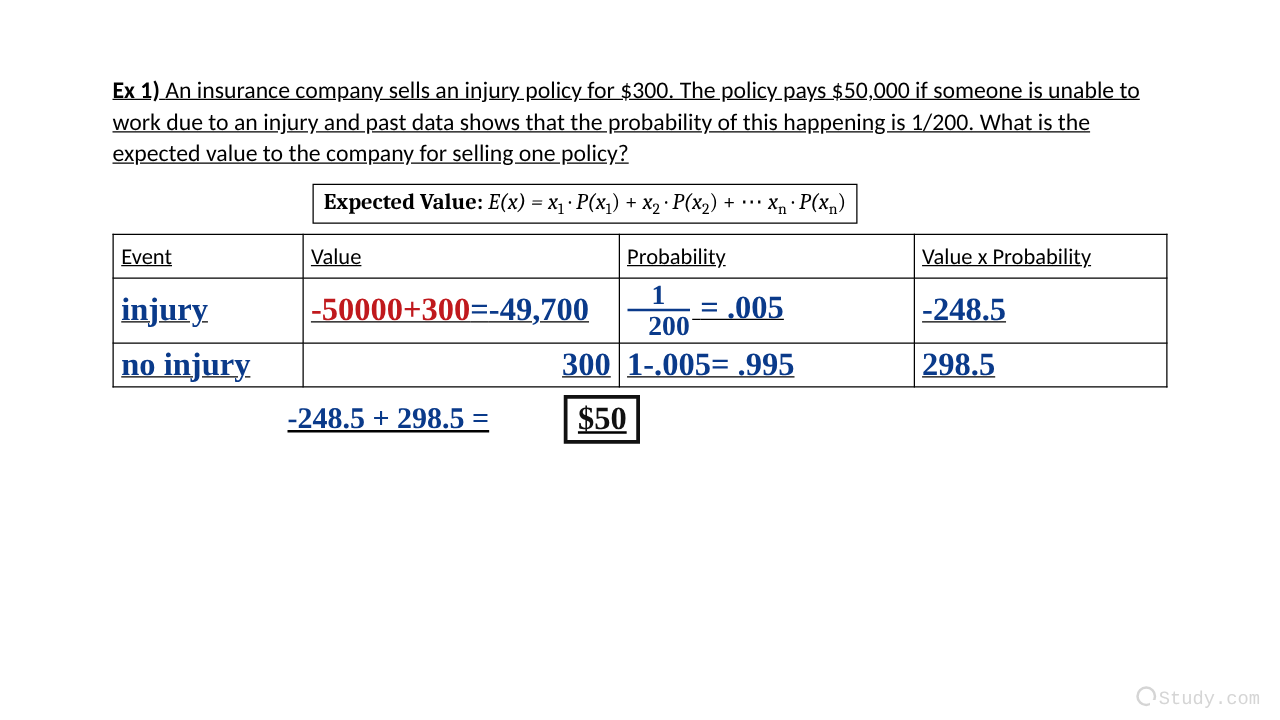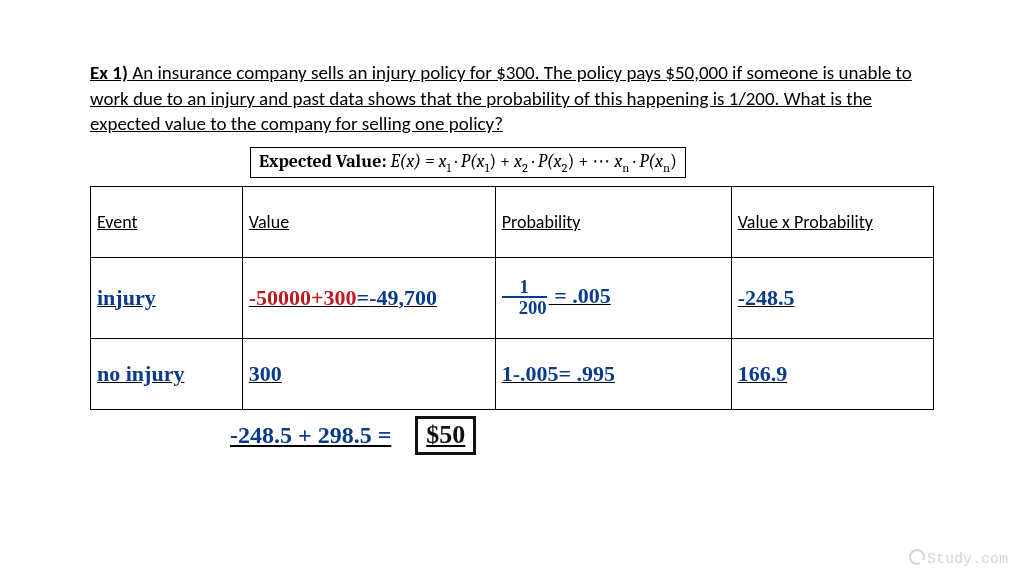--- a/index.html
+++ b/index.html
@@ -37,34 +37,34 @@
   .tbl {
     width: 100%;
     border-collapse: collapse;
     margin-top: 8px;
   }
   .tbl th, .tbl td {
     border: 1px solid #000;
     text-align: left;
     vertical-align: middle;
     height: 30px;
-    padding: 20px 6px;
+    padding: 2px 6px;
     font-size: 18px;
     font-weight: 400;
   }
   .tbl th { font-weight: 400; }
   .hw {
     font-family: "Comic Sans MS", "Segoe Script", cursive;
     font-weight: 700;
-    font-size: 22px;
+    font-size: 26px;
     color: #0a3a8a;
     white-space: nowrap;
   }
   .hw-red { color: #c0191d; margin-top: 15px; }
-  .hw-black { color: #111; }
+  .hw-black { color: #111; margin-left: 36px; }
   .frac {
     display: inline-block;
     vertical-align: middle;
     text-align: center;
     line-height: 1;
     font-size: 0.85em;
     margin-right: 2px;
   }
   .frac .num { display: block; border-bottom: 2px solid currentColor; padding: 0 2px; }
   .frac .den { display: block; padding-top: 1px; margin-left: 17px; }
@@ -158,23 +158,23 @@
             <span class="num">1</span>
             <span class="den">200</span>
           </span>
           <span>= .005</span>
         </span>
       </td>
       <td><span class="hw">-248.5</span></td>
     </tr>
     <tr>
       <td><span class="hw">no injury</span></td>
-      <td style="text-align:left"><span class="hw">300</span></td>
+      <td style="text-align:right"><span class="hw">300</span></td>
       <td><span class="hw">1-.005= .995</span></td>
-      <td><span class="hw">166.9</span></td>
+      <td><span class="hw">298.5</span></td>
     </tr>
   </tbody>
     </table>
 
   <div class="calc-line">
     <span>-248.5 + 298.5 =</span>
     <span class="answer-box hw-black">$50</span>
   </div>
 
 </div>

